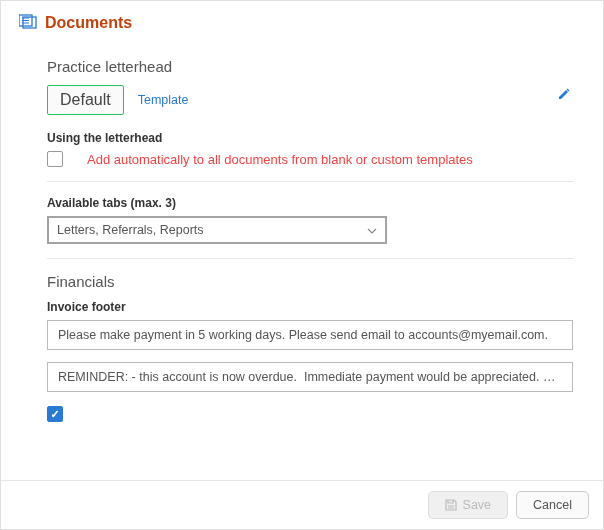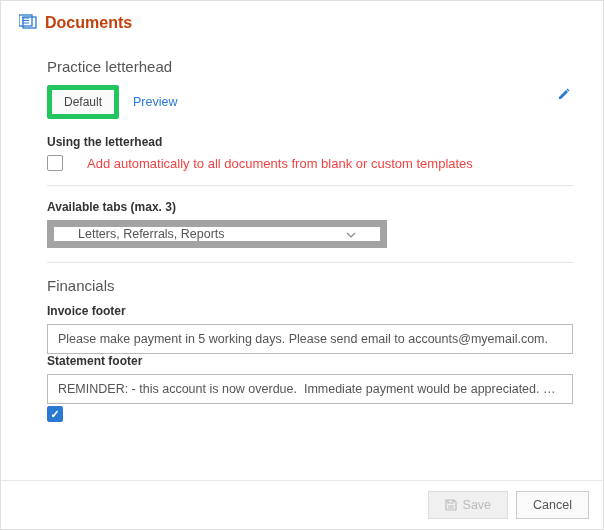--- a/index.html
+++ b/index.html
@@ -51,23 +51,23 @@
     font-weight: 400;
     color: #555;
   }
   .toggle-row {
     display: flex;
     align-items: center;
     gap: 14px;
     margin-bottom: 16px;
   }
   .toggle-btn {
-    font-size: 12px;
+    font-size: 16px;
     padding: 5px 12px;
-    border: 5px solid #22c55e;
+    border: 1px solid #22c55e;
     background: #fafafa;
     color: #444;
     border-radius: 2px;
     cursor: pointer;
   }
   .link-btn {
     font-size: 12.5px;
     color: #2a7ad4;
     background: none;
     border: none;
@@ -108,41 +108,42 @@
     line-height: 1;
   }
   .chk-label {
     font-size: 13px;
     color: #ef4444;
     margin-left: 16px;
   }
   .select {
     width: 340px;
     height: 28px;
-    border: 7px solid #a3a3a3;
+    border: 2px solid #a3a3a3;
     display: flex;
     align-items: center;
     justify-content: space-between;
-    padding: 0 24px;
+    padding: 0 8px;
     font-size: 12.5px;
     color: #555;
     cursor: pointer;
     background: #fff;
   }
   .select .chev {
     font-size: 10px;
     color: #888;
   }
   .text-input {
     width: 100%;
     height: 30px;
     border: 1px solid #bbb;
     padding: 8px 10px;
     font-size: 12.5px;
     color: #555;
+    margin-bottom: 12px;
     font-family: inherit;
     white-space: nowrap;
     overflow: hidden;
     text-overflow: ellipsis;
   }
   .pencil-btn {
     background: none;
     border: none;
     cursor: pointer;
     color: #2a7ad4;
@@ -152,21 +153,21 @@
     border-top: 1px solid #e6e6e6;
     padding: 10px 14px;
     display: flex;
     justify-content: flex-end;
     gap: 8px;
   }
   .btn {
     font-size: 12.5px;
     padding: 6px 16px;
     border: 1px solid #ccc;
-    border-radius: 0;
+    border-radius: 5px;
     cursor: pointer;
     display: flex;
     align-items: center;
     gap: 6px;
   }
   .btn-save {
     background: #f0f0f0;
     color: #bbb;
     border-color: #ddd;
     cursor: default;
@@ -194,21 +195,21 @@
 
 <div class="content">
 
   <div class="section">
     <div class="section-title-row">
       <div class="section-title">Practice letterhead</div>
     </div>
     <div style="display:flex;justify-content:space-between;align-items:flex-start;">
       <div class="toggle-row">
         <button class="toggle-btn">Default</button>
-        <button class="link-btn">Preview</button>
+        <button class="link-btn">Template</button>
       </div>
       <button class="pencil-btn">
         <svg width="14" height="14" viewBox="0 0 14 14">
           <path d="M2 10 L9 3 L11 5 L4 12 L2 12 Z M9.5 2.5 L11.5 4.5 L12.5 3.5 L10.5 1.5 Z" fill="#2a7ad4"></path>
         </svg>
       </button>
     </div>
     <div class="field-label">Using the letterhead</div>
     <div class="checkbox-row">
       <div class="chk"></div>
@@ -227,21 +228,20 @@
       </span>
     </div>
   </div>
 
   <div class="section">
     <div class="section-title-row">
       <div class="section-title">Financials</div>
     </div>
     <div class="field-label">Invoice footer</div>
     <input type="text" class="text-input" value="Please make payment in 5 working days. Please send email to accounts@myemail.com." style="">
-    <div class="field-label">Statement footer</div>
     <input type="text" class="text-input" value="REMINDER: - this account is now overdue.  Immediate payment would be appreciated. Pleas..." style="">
     <div class="checkbox-row">
       <div class="chk checked"></div>
     </div>
   </div>
 
 </div>
 
 <div class="footer">
   <button class="btn btn-save">

